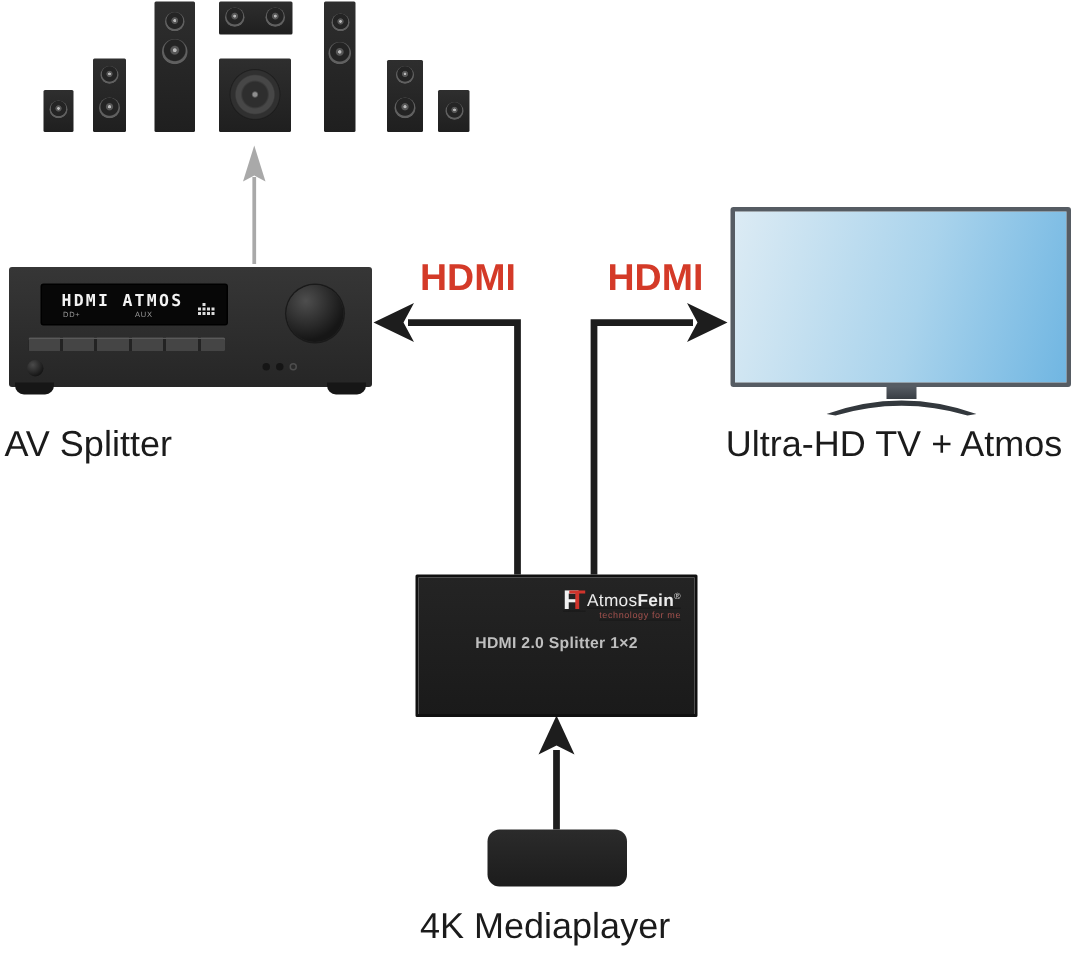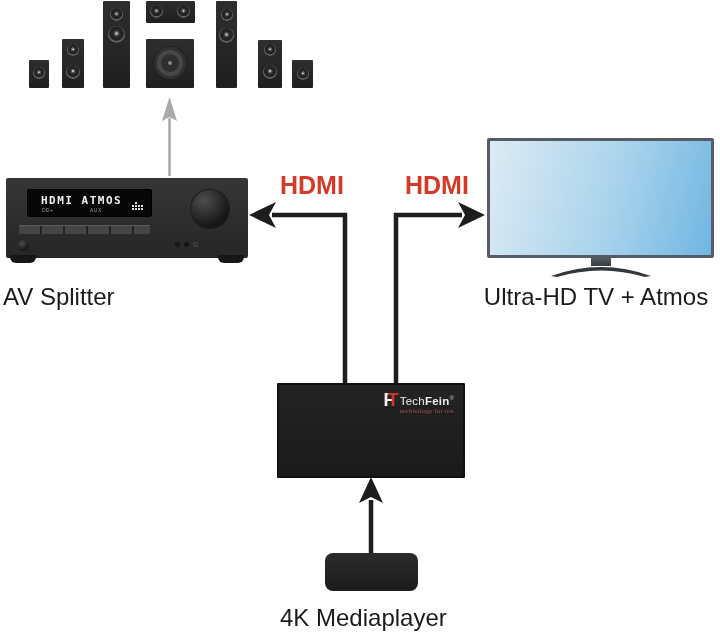--- a/index.html
+++ b/index.html
@@ -179,25 +179,26 @@
 <div class="abs tv"></div>
 <div class="abs tv-neck"></div>
 <svg class="abs tv-base" width="100" height="16" viewBox="0 0 100 16">
   <path d="M0,14 Q50,-4 100,14 L94,15 Q50,2 6,15 Z" fill="#33383d"></path>
 </svg>
 
 <div class="abs splitter">
   <div class="logo">
     <div class="ft"><span class="f">F</span><span class="t">T</span></div>
     <div class="brandcol">
-      <div class="brand"><span>Tech</span><span class="tech">Fein</span><span class="reg">®</span></div>
+      <div class="brand"><span>Atmos</span><span class="tech">Fein</span><span class="reg">®</span></div>
       <div class="tagline">technology for me</div>
     </div>
   </div>
   <div class="spl-text">
+    <div class="spl-product">HDMI 2.0 Splitter 1×2</div>
   </div>
 </div>
 
 <div class="abs player"></div>
 
 <div class="abs caption cap-receiver">AV Splitter</div>
 <div class="abs caption cap-tv">Ultra-HD TV + Atmos</div>
 <div class="abs caption cap-player">4K Mediaplayer</div>
 <div class="abs hdmi left">HDMI</div>
 <div class="abs hdmi right">HDMI</div>

